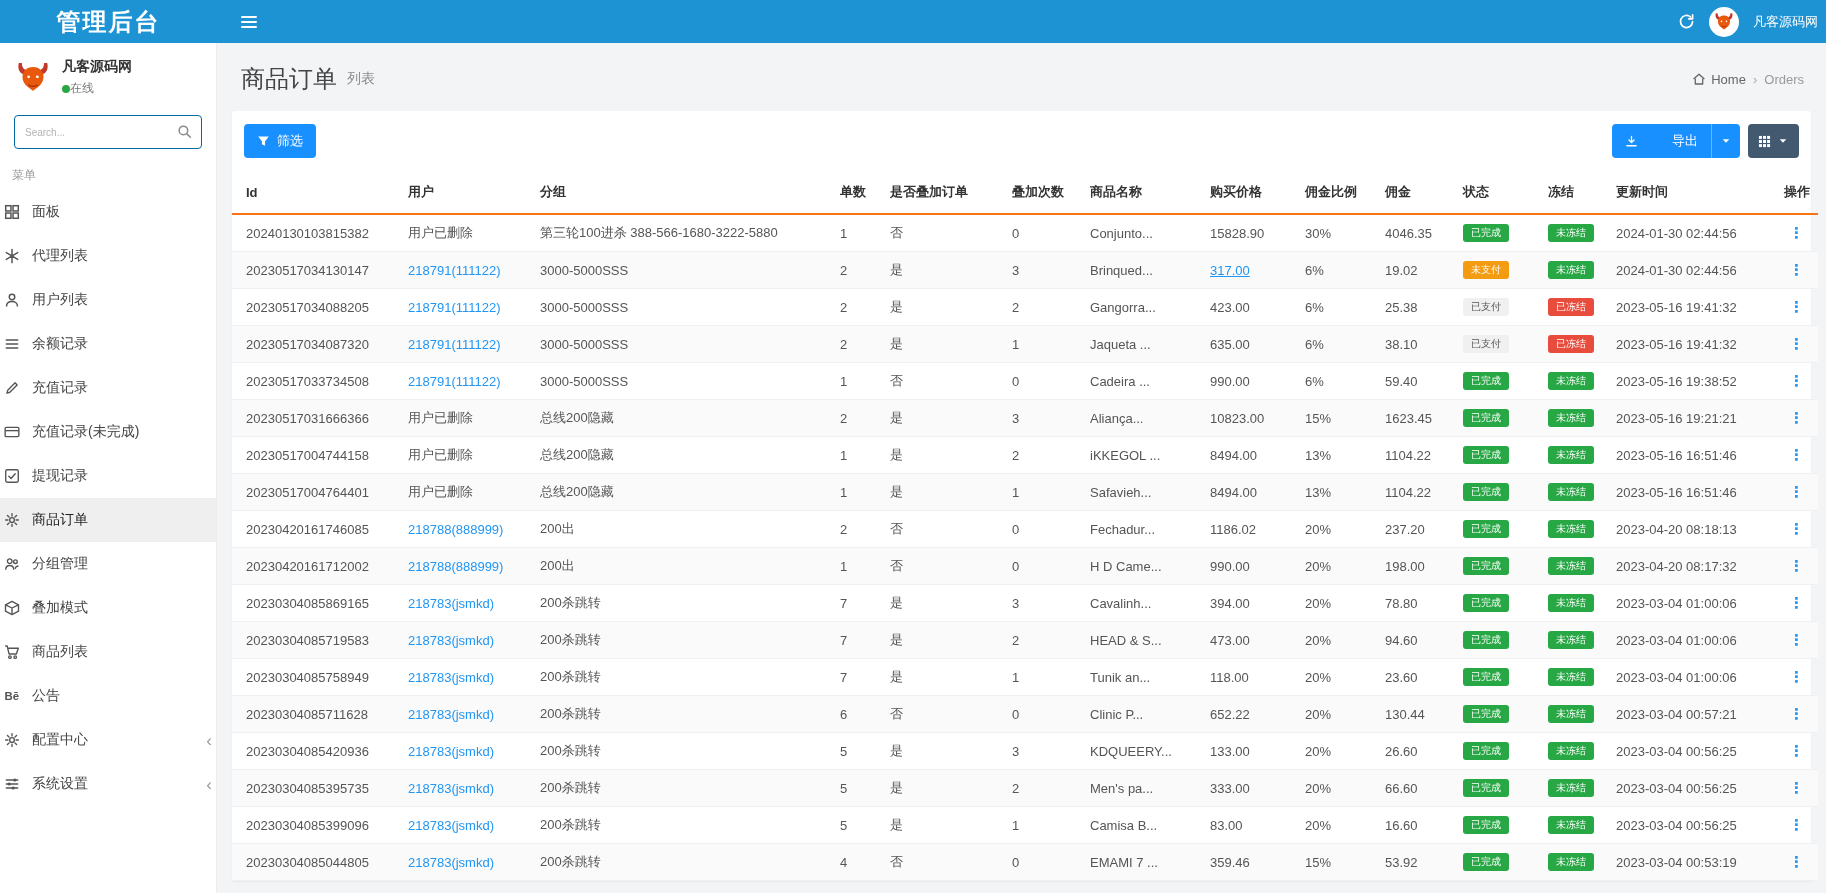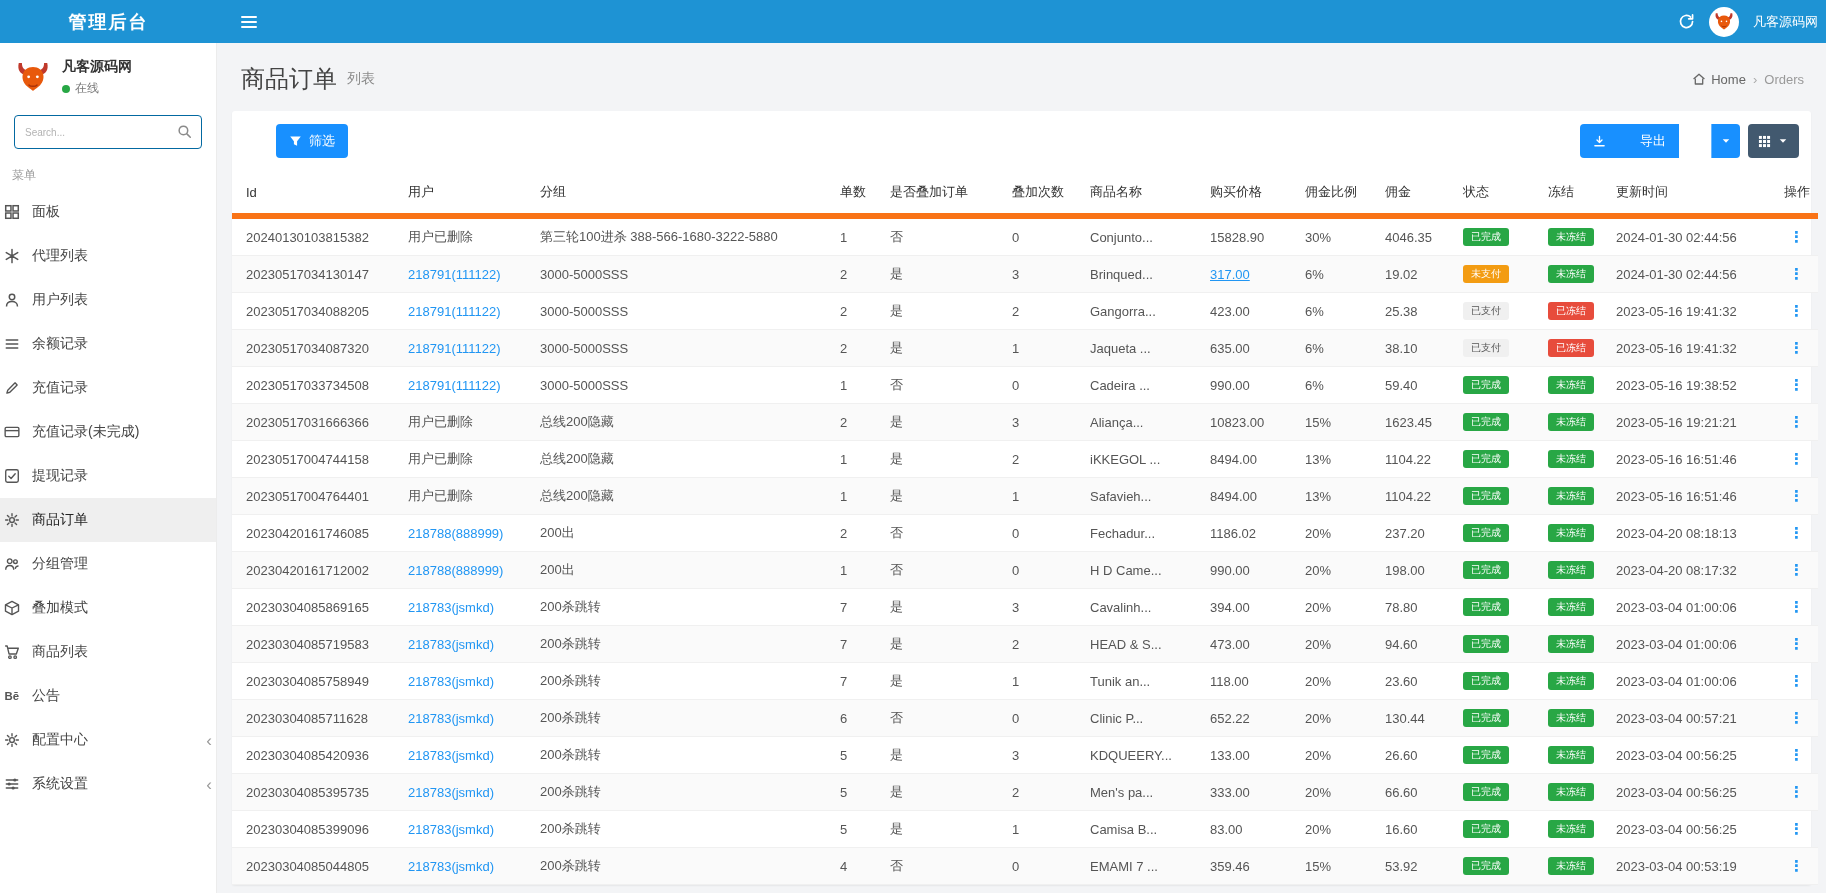--- a/index.html
+++ b/index.html
@@ -1,36 +1,36 @@
 <!DOCTYPE html>
 <html style="--navbar: #1e93d4; --primary: #1890ff; --link: #2196f3; --success: #28a745; --warning: #f39c12; --danger: #e74c3c; --dark: #42596f;"><head>
 <meta charset="utf-8">
 <style>
   * { margin:0; padding:0; box-sizing:border-box; }
   html,body { width:1826px; height:893px; overflow:hidden; background:#f3f4f6;
     font-family:"Liberation Sans","DejaVu Sans",sans-serif; }
 
   
   .navbar { height:43px; background:var(--navbar,#1e93d4); display:flex; align-items:center; }
-  .brand { width:217px; text-align:center; color:#fff; font-size:18px; font-weight:bold; letter-spacing:2px; cursor:pointer; }
+  .brand { width:217px; text-align:center; color:#fff; font-size:24px; font-weight:bold; letter-spacing:2px; cursor:pointer; }
   .hamburger { margin-left:18px; display:flex; flex-direction:column; gap:3px; cursor:pointer; padding:6px; }
   .hamburger span { width:16px; height:2px; background:#fff; border-radius:1px; }
   .nav-right { margin-left:auto; display:flex; align-items:center; gap:14px; padding-right:8px; }
   .nav-icon { color:#fff; cursor:pointer; display:flex; align-items:center; }
   .nav-avatar { width:30px; height:30px; border-radius:50%; background:#fff; display:flex; align-items:center; justify-content:center; cursor:pointer; overflow:hidden; }
   .nav-user { color:#fff; font-size:13px; white-space:nowrap; cursor:pointer; }
 
   
   .layout { display:flex; height:850px; }
 
   
   .sidebar { width:217px; background:#fff; border-right:1px solid #ececec; flex:0 0 217px; overflow:hidden; }
   .logo-row { display:flex; align-items:center; gap:10px; padding:15px 14px 10px; }
   .site-name { font-size:14px; font-weight:bold; color:#333; }
-  .status { font-size:12px; color:#777; margin-top:4px; display:flex; align-items:center; gap:5px; }
+  .status { font-size:12px; color:#777; margin-top:4px; display:flex; align-items:center; }
   .dot { width:8px; height:8px; border-radius:50%; background:var(--success,#28a745); display:inline-block; }
   .search-box { margin:8px 14px 10px; position:relative; }
   .search-box input { width:100%; height:34px; border:1px solid #0369a1; border-radius:4px;
     padding:0 32px 0 10px; font-size:10px; color:#555; outline:none; font-family:inherit; }
   .search-box input::placeholder { color:#b3b3b3; }
   .search-box .sic { position:absolute; right:10px; top:9px; color:#8a8a8a; cursor:pointer; }
   .menu-label { font-size:12px; color:#9a9a9a; padding:8px 0 6px 12px; }
   .menu-item { height:44px; display:flex; align-items:center; gap:12px; padding:0 4px;
     font-size:14px; color:#444; cursor:pointer; }
   .menu-item .mi { color:#555; flex:0 0 16px; }
@@ -45,29 +45,29 @@
   .breadcrumb { margin-left:auto; display:flex; align-items:center; gap:7px; font-size:13px; color:#666; }
   .breadcrumb .sep { color:#aaa; }
   .breadcrumb .current { color:#999; }
   .bc-home { display:flex; align-items:center; gap:5px; cursor:pointer; color:#666; }
 
   .card { background:#fff; margin:0 15px; border-radius:3px; box-shadow:0 1px 2px rgba(0,0,0,.06); }
   .toolbar { display:flex; align-items:center; padding:13px 12px; }
   .toolbar-right { margin-left:auto; display:flex; align-items:center; gap:8px; }
   .btn { height:34px; border:none; border-radius:4px; color:#fff; font-size:13px; font-family:inherit;
     display:inline-flex; align-items:center; gap:7px; padding:0 13px; cursor:pointer; }
-  .btn-primary { background:var(--primary,#1890ff);margin-left:32px; }
+  .btn-primary { background:var(--primary,#1890ff); }
   .btn-dark { background:var(--dark,#42596f); padding:0 10px; gap:6px; }
   .split { display:inline-flex; }
   .split .split-main { border-radius:4px 0 0 4px;gap:34px; }
   .split .split-caret { border-radius:0 4px 4px 0; border-left:1px solid rgba(255,255,255,.35); padding:0 8px; }
 
   
   table { width:100%; border-collapse:collapse; table-layout:fixed; font-size:13px; }
-  th { text-align:left; font-weight:normal; color:#333; padding:12px 8px; border-bottom:6px solid #f97316;
+  th { text-align:left; font-weight:bold; color:#333; padding:12px 8px; border-bottom:2px solid #f97316;
     white-space:nowrap; overflow:hidden; cursor:pointer; }
   td { padding:9px 8px; color:#555; border-bottom:1px solid #f0f0f0; white-space:nowrap; overflow:hidden; }
   th:first-child, td:first-child { padding-left:14px; }
   th:last-child, td:last-child { text-align:right; padding-right:18px; }
   tbody tr:nth-child(even) { background:#fafafa; }
   .link { color:var(--link,#2196f3); text-decoration:none; cursor:pointer; }
   .link.u { text-decoration:underline; }
   .badge { display:inline-block; padding:4px 8px; border-radius:3px; font-size:10px; color:#fff; line-height:1; }
   .badge.success { background:var(--success,#28a745); }
   .badge.warning { background:var(--warning,#f39c12); }

